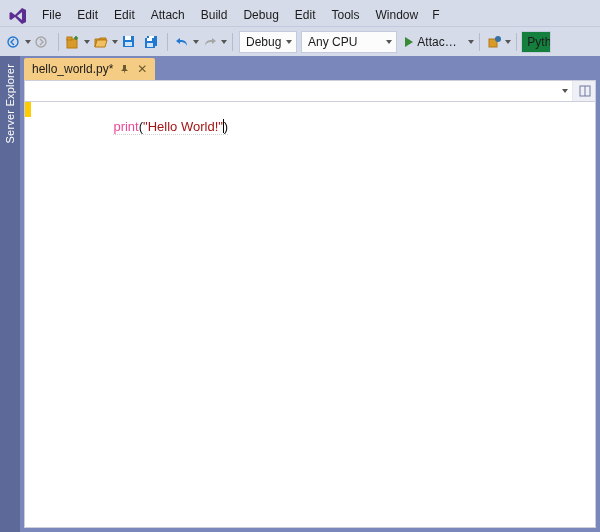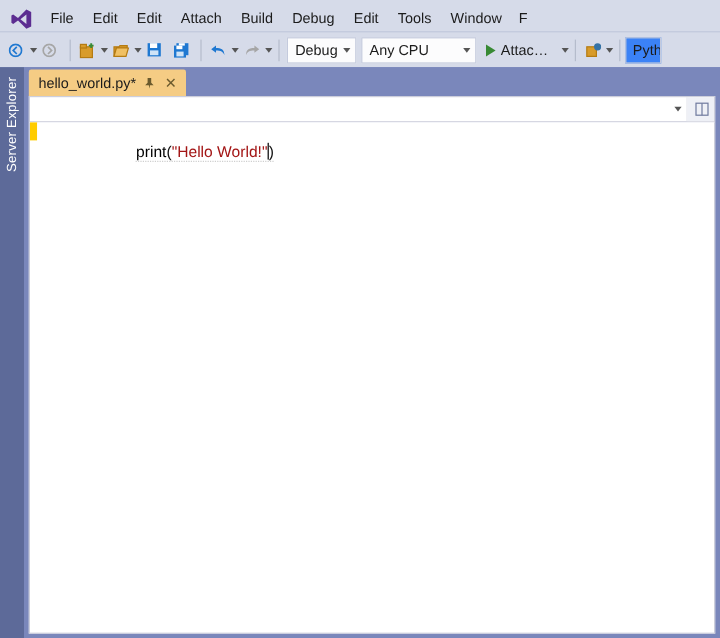--- a/index.html
+++ b/index.html
@@ -18,21 +18,21 @@
   .tbtn { height: 24px; min-width: 22px; display: flex; align-items: center; justify-content: flex-start; padding: 0 3px; cursor: default; }
   .tsep { width: 1px; height: 18px; background: #b5bccc; margin: 0 4px; }
   .tdropcaret { width: 8px; height: 24px; display: flex; align-items: center; justify-content: center; margin-left: -2px; }
   .caret { width: 0; height: 0; border-left: 3px solid transparent; border-right: 3px solid transparent; border-top: 4px solid #555; }
   .combo { height: 22px; background: #fcfcfd; border: 1px solid #c4cadd; display: flex; align-items: center; padding: 0 4px 0 6px; margin: 0 2px; min-width: 58px; font-size: 12px; }
   .combo.wide { min-width: 92px; gap: 29px; }
   .combo .caret { margin-left: auto; }
   .playbtn { display: flex; align-items: center; gap: 4px; padding: 0 6px; height: 24px; }
   .playtri { width: 0; height: 0; border-top: 5px solid transparent; border-bottom: 5px solid transparent; border-left: 8px solid #388a34; }
   .txt-ell { max-width: 46px; overflow: hidden; text-overflow: ellipsis; white-space: nowrap; }
-  .pybox { height: 22px; background: #3b82f6; border: 1px solid #c4cadd; display: flex; align-items: center; padding: 0 0 0 5px; font-size: 12px; overflow: hidden; width: 30px; }
+  .pybox { height: 22px; background: #15803d; border: 1px solid #c4cadd; display: flex; align-items: center; padding: 0 0 0 5px; font-size: 12px; overflow: hidden; width: 30px; }
 
   
   .mainrow { flex: 1; display: flex; min-height: 0; }
   .side-explorer { width: 20px; background: #5d6a99; color: #fff; display: flex; align-items: flex-start; justify-content: center; padding-top: 8px; cursor: default; }
   .side-explorer span { writing-mode: vertical-rl; font-size: 11px; letter-spacing: 0.2px; transform: rotate(180deg); }
 
   .docarea { flex: 1; display: flex; flex-direction: column; background: #7a87bb; min-width: 0; }
 
   .tabstrip { height: 24px; display: flex; align-items: flex-end; padding: 4px 0 0 4px; }
   .tab { height: 22px; background: #f5cc84; display: flex; align-items: center; padding: 0 6px 0 8px; gap: 6px; font-size: 12px; color: #1b1b1b; border-top-left-radius: 2px; border-top-right-radius: 2px; margin-top: 32px; }
@@ -42,21 +42,21 @@
   .navbar { height: 22px; background: #fff; border: 1px solid #cccedb; margin: 0 4px 0 4px; display: flex; }
   .navbar .navslot { flex: 1; border-right: 1px solid #e6e8ef; display: flex; align-items: center; justify-content: flex-end; padding-right: 4px; }
   .navbar .navslot:last-child { border-right: none; flex: 0 0 22px; background: #eef0f6; }
 
   .editor-wrap { flex: 1; display: flex; margin: 0 4px 4px 4px; background: #fff; border: 1px solid #cccedb; border-top: none; min-height: 0; }
   .gutter-change { width: 6px; background: #fff; }
   .gutter-mark { width: 6px; background: #ffcc00; height: 15px; }
   .outline { width: 14px; background: #fff; }
   .code { flex: 1; background: #fff; padding: 2px 0 0 6px; font-family: Consolas, "Courier New", monospace; font-size: 13px; white-space: pre; position: relative; }
   .codeline { height: 16px; line-height: 16px; border-bottom: 1px dotted #cfcfcf; display: inline-block; }
-  .tok-fn { color: #000000; }
+  .tok-fn { color: #ec4899; }
   .tok-paren { color: #111; }
   .tok-str { color: #a31515; }
   .text-caret { display: inline-block; width: 1px; height: 14px; background: #000; vertical-align: text-bottom; margin-bottom: 1px; }
 
   svg { display: block; }
 </style>
 </head>
 <body>
 
 <div class="menubar">

